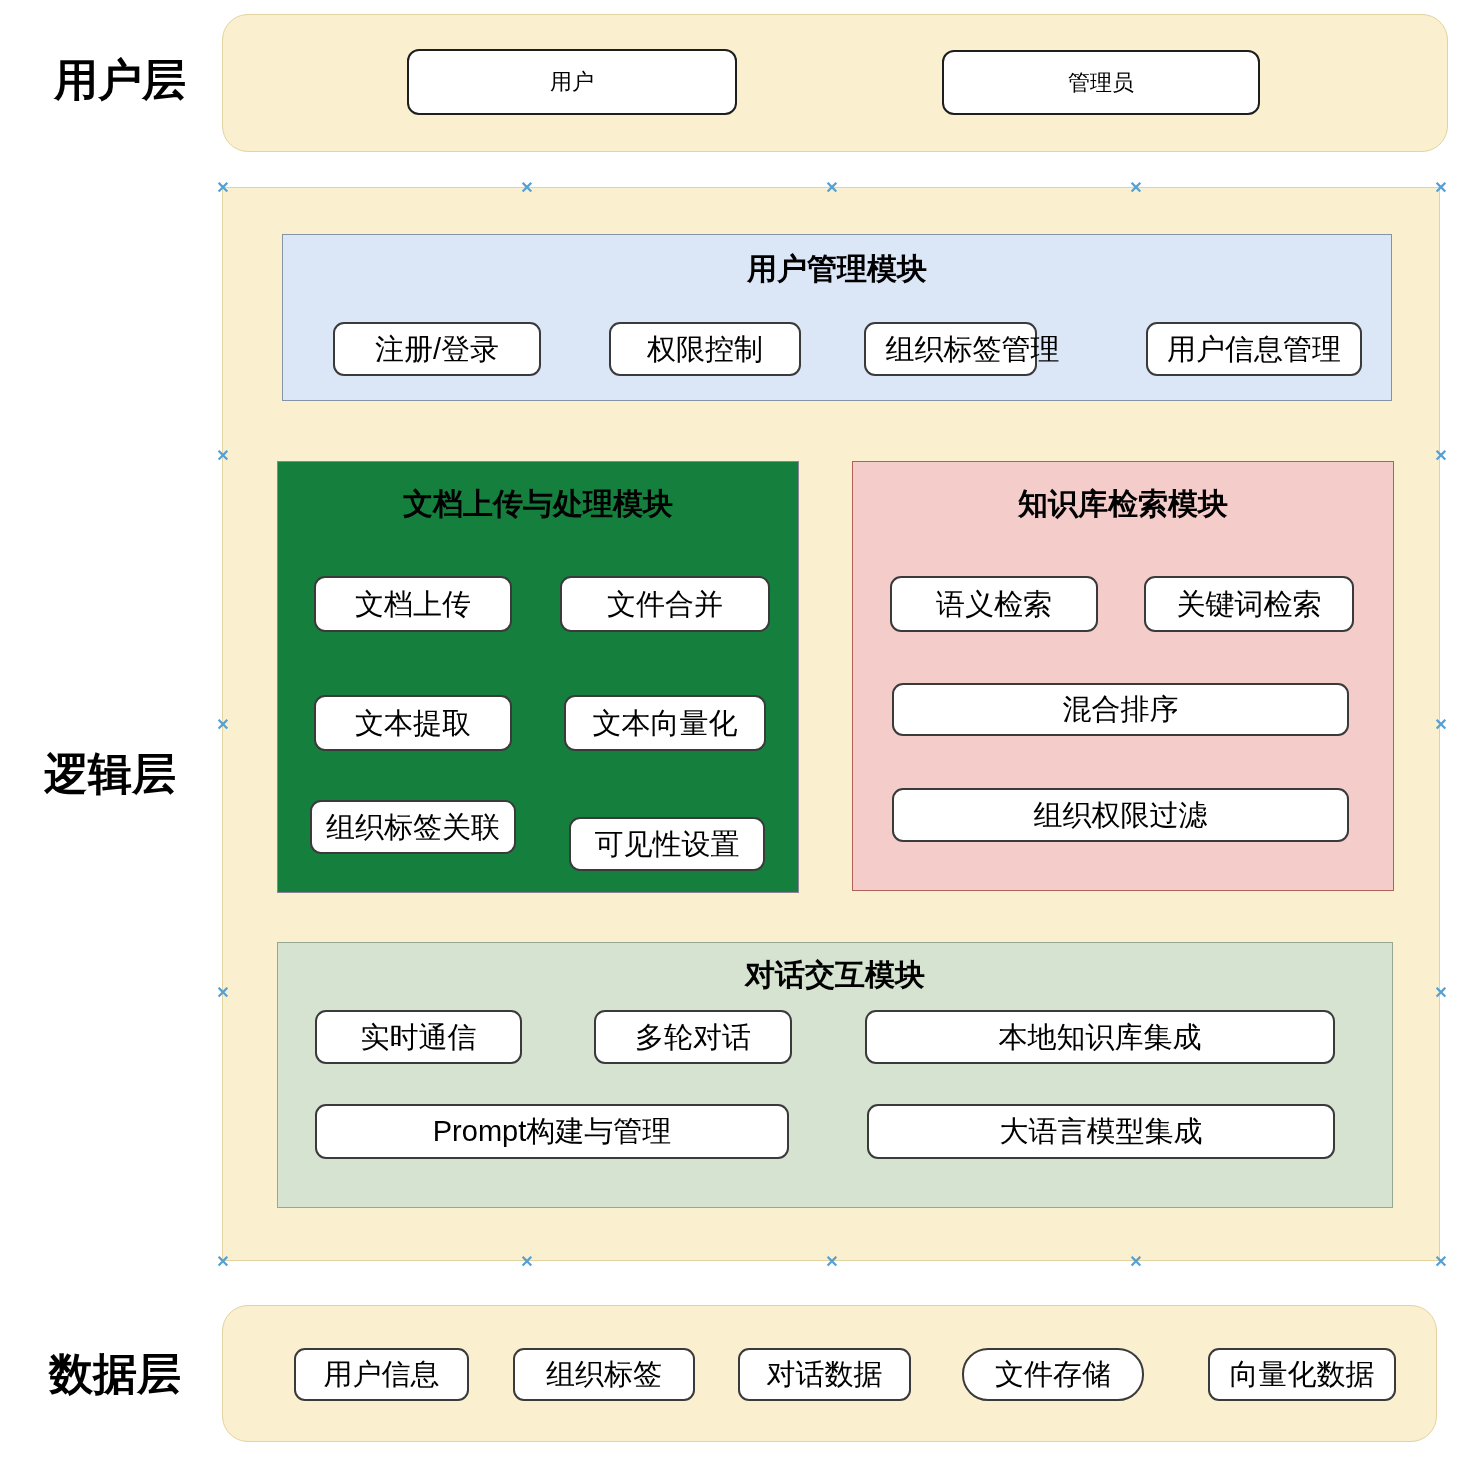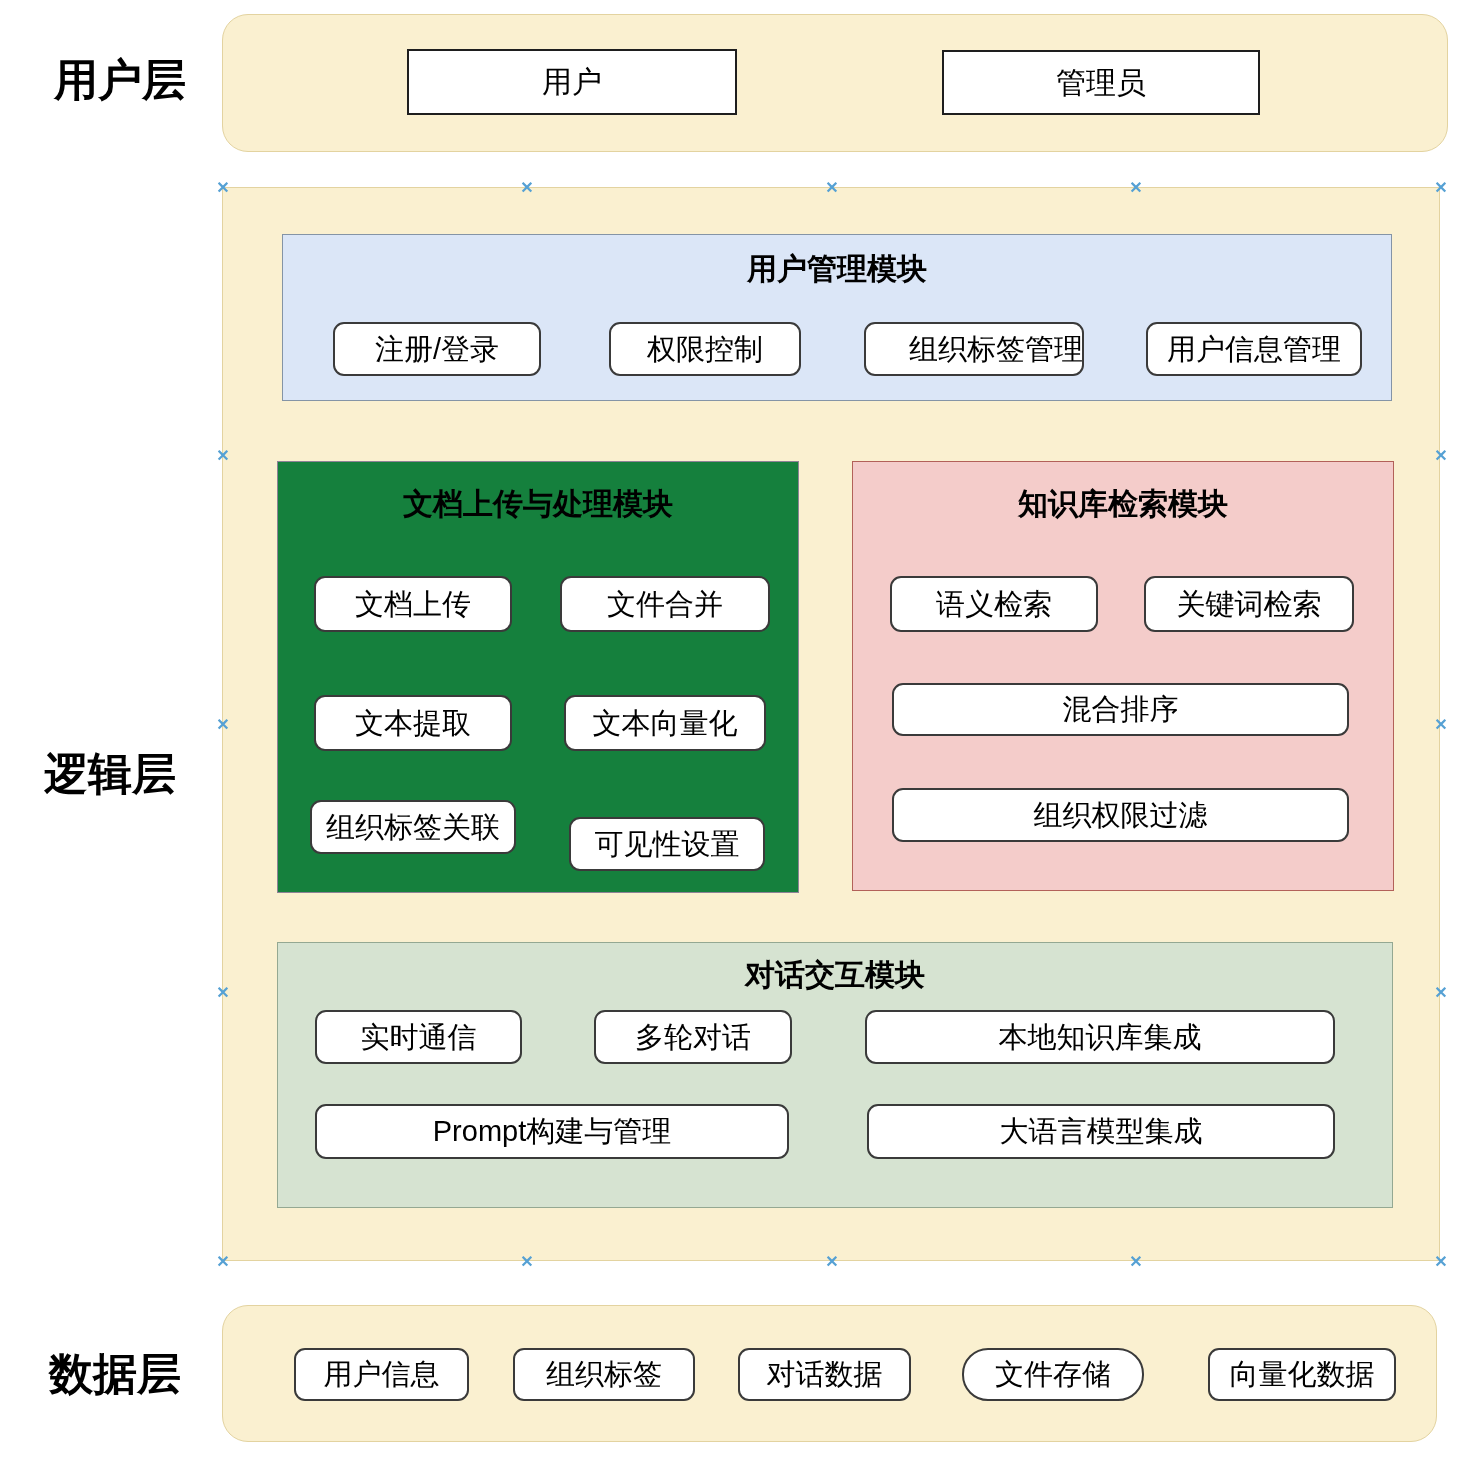--- a/index.html
+++ b/index.html
@@ -22,21 +22,21 @@
   .m-green {background:#D6E3D1;border-color:#94A892;}
   .module-title{
     position:absolute;left:0;right:0;text-align:center;
     font-size:30px;font-weight:700;line-height:40px;color:#000;white-space:nowrap;
   }
   .node{
     position:absolute;display:flex;align-items:center;justify-content:center;
     background:#ffffff;border:2px solid #3a3a3a;border-radius:11px;
     font-size:29px;line-height:1;box-sizing:border-box;white-space:nowrap;color:#000;
   }
-  .node.square{border-radius:0;border-color:#1e1e1e;font-size:30px;}
+  .node.square{border-radius:12px;border-color:#1e1e1e;font-size:22px;}
   .cp{
     position:absolute;width:20px;height:20px;margin-left:-10px;margin-top:-10px;
     display:flex;align-items:center;justify-content:center;
     font-size:16px;font-weight:700;color:#56A1D4;line-height:1;
     user-select:none;cursor:crosshair;
   }
 </style>
 </head>
 <body>
 
@@ -67,21 +67,21 @@
     <span class="cp" style="left:0px;top:1074px;">✕</span>
     <span class="cp" style="left:304px;top:1074px;">✕</span>
     <span class="cp" style="left:609px;top:1074px;">✕</span>
     <span class="cp" style="left:913px;top:1074px;">✕</span>
     <span class="cp" style="left:1218px;top:1074px;">✕</span>
 
     <div class="module m-blue" style="left:59px;top:46px;width:1110px;height:167px;">
       <div class="module-title" style="top:14px;">用户管理模块</div>
       <div class="node" style="left:50px;top:87px;width:208px;height:54px;">注册/登录</div>
       <div class="node" style="left:326px;top:87px;width:192px;height:54px;">权限控制</div>
-      <div class="node" style="left:581px;top:87px;width:220px;height:54px;padding-left:44px;">组织标签管理</div>
+      <div class="node" style="left:581px;top:87px;width:173px;height:54px;padding-left:44px;">组织标签管理</div>
       <div class="node" style="left:863px;top:87px;width:216px;height:54px;">用户信息管理</div>
     </div>
 
     <div class="module m-purple" style="left:54px;top:273px;width:522px;height:432px;">
       <div class="module-title" style="top:22px;">文档上传与处理模块</div>
       <div class="node" style="left:36px;top:114px;width:198px;height:56px;">文档上传</div>
       <div class="node" style="left:282px;top:114px;width:210px;height:56px;">文件合并</div>
       <div class="node" style="left:36px;top:233px;width:198px;height:56px;">文本提取</div>
       <div class="node" style="left:286px;top:233px;width:202px;height:56px;">文本向量化</div>
       <div class="node" style="left:32px;top:338px;width:206px;height:54px;">组织标签关联</div>

